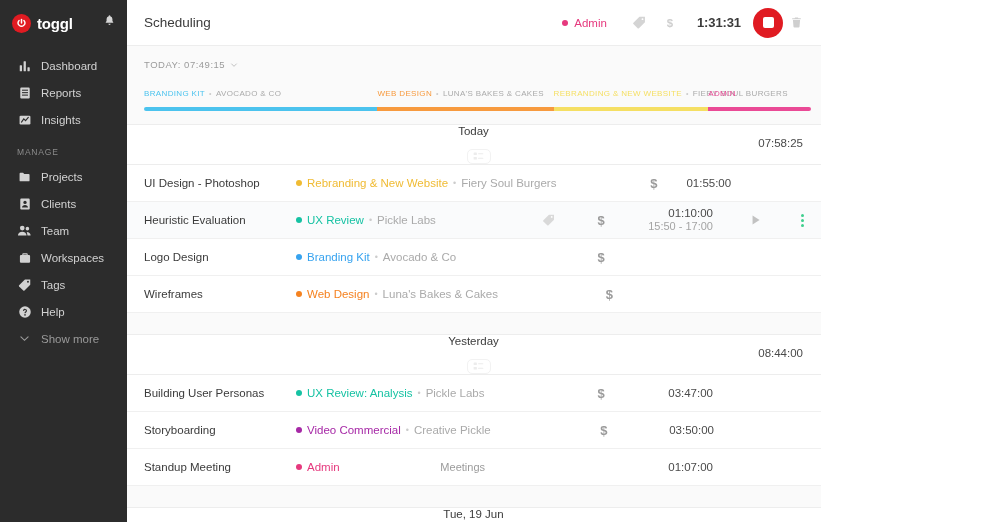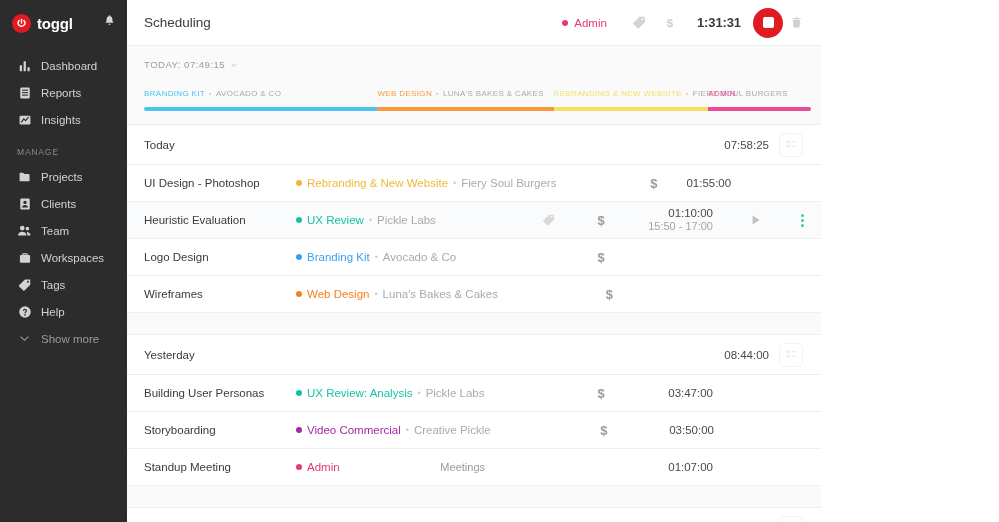--- a/index.html
+++ b/index.html
@@ -138,20 +138,21 @@
   }
   .bar span { display: block; height: 4px; }
 
   
   .list { background: #fff; }
   .group-head {
     height: 40px; display: flex; align-items: center;
     padding: 0 18px 0 17px;
     border-bottom: 1px solid #ededed;
     background: #fff;
+    flex-direction: column;
   }
   .group-title { font-size: 11.5px; color: #3b3b3b; }
   .group-total { margin-left: auto; font-size: 11.5px; color: #4a4a4a; }
   .group-ico {
     width: 24px; height: 24px; margin-left: 10px;
     border: 1px solid #f2f2f2; border-radius: 5px;
     display:flex; align-items:center; justify-content:center;
   }
 
   .entry {

